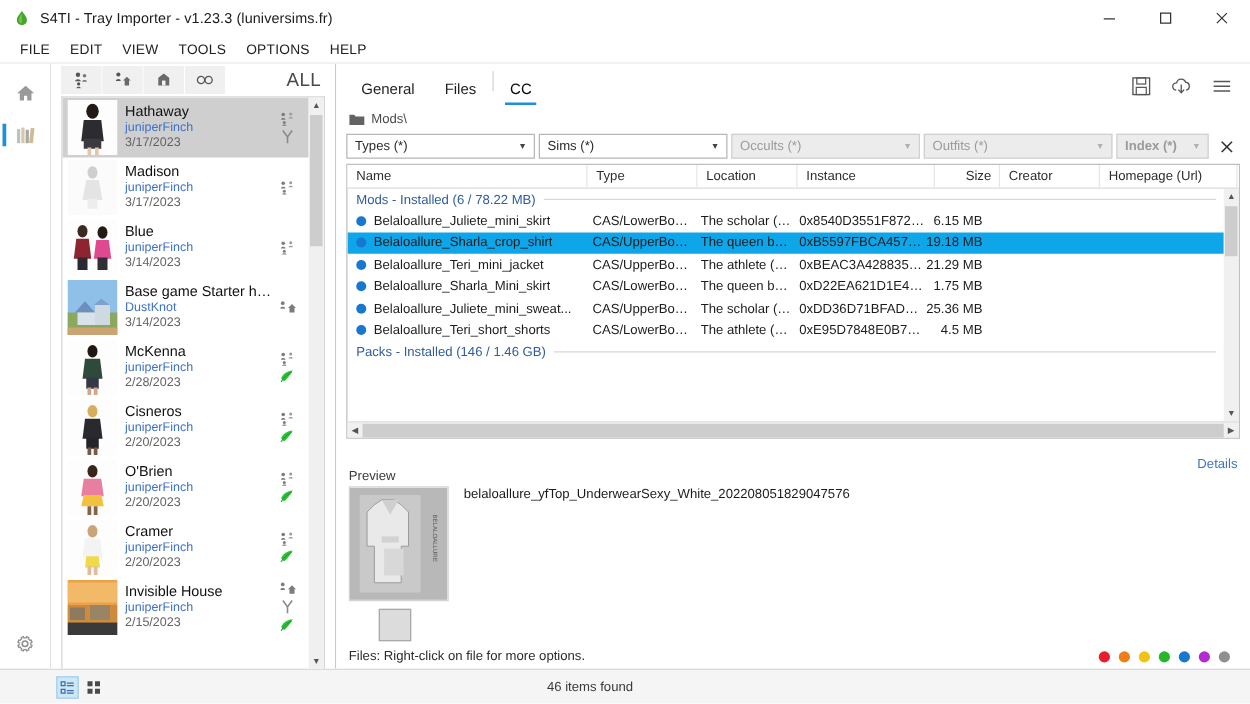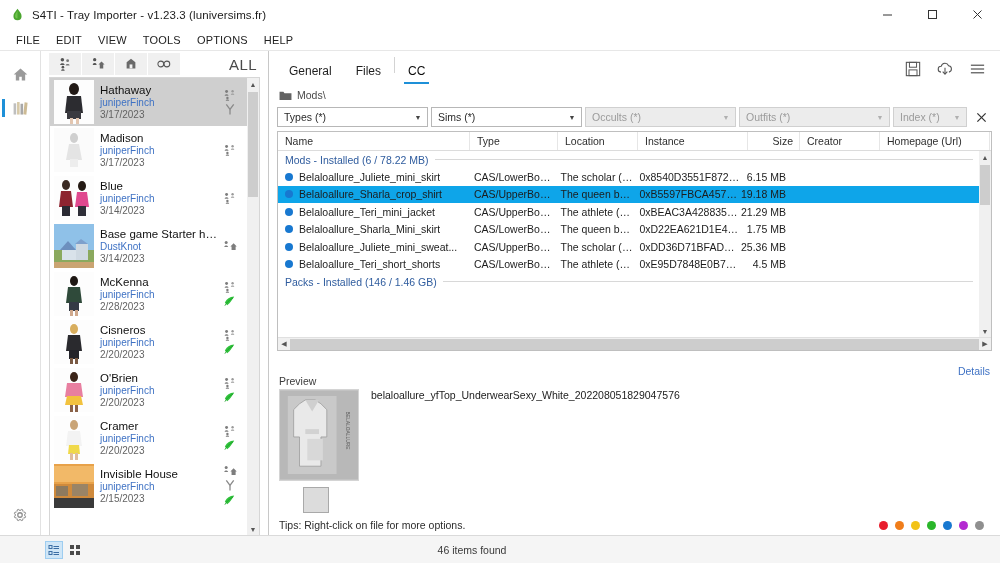--- a/index.html
+++ b/index.html
@@ -97,21 +97,21 @@
 
   .filters-row { height:24px; display:flex; align-items:center; padding:0 8px 0 8px; gap:3px;}
   .combo {
     height:20px; flex:1 1 0; min-width:0; border:1px solid #b7b7b7; background:#fff;
     display:flex; align-items:center; padding:0 2px 0 6px; font-size:10.5px; color:#2a2a2a;
   }
   .combo.disabled { background:#ececec; border-color:#d0d0d0; color:#9b9b9b; }
   .combo .lbl { flex:1; overflow:hidden; white-space:nowrap; text-overflow:ellipsis;}
   .combo .caret { width:14px; text-align:center; font-size:7px; color:#444;}
   .combo.disabled .caret { color:#b0b0b0;}
-  .combo.narrow { flex:0 0 74px; }
+  .combo.narrow { flex:0 0 74px;font-weight:bold; }
   .clear-x { width:22px; display:flex; align-items:center; justify-content:center; color:#333; font-size:13px;}
 
   
   .grid-wrap { margin:2px 8px 0 8px; border:1px solid #bfbfbf; flex:1; display:flex; flex-direction:column; min-height:0;}
   .grid-head { height:19px; display:flex; background:#fff; border-bottom:1px solid #dcdcdc; position:relative;}
   .gh { font-size:10.5px; color:#2e2e2e; padding:3px 0 0 7px; border-right:1px solid #e6e6e6; overflow:hidden; white-space:nowrap;}
   .gh.right { text-align:right; padding-right:6px; padding-left:0;}
   .grid-body { flex:1; position:relative; overflow:hidden; }
   .grid-rows { position:absolute; inset:0 12px 0 0; }
   .grp-row { height:17px; display:flex; align-items:center; padding-left:7px; gap:6px;}
@@ -715,21 +715,21 @@
             <text x="68" y="22" fill="#555" font-size="5" font-family="'Liberation Sans',sans-serif" transform="rotate(90 68 22)">BELALOALLURE</text>
           </svg>
           <div class="prev-swatch"></div>
         </div>
         <div class="prev-right">
           <div class="prev-filename">belaloallure_yfTop_UnderwearSexy_White_202208051829047576</div>
         </div>
       </div>
 
       <div class="tips-row">
-        <span>Tips:  Right-click on file for more options.</span>
+        <span>Files:  Right-click on file for more options.</span>
         <span class="color-dots" id="color-dots">
             <span class="cdot" style="background: rgb(232, 30, 45);"></span>
             <span class="cdot" style="background: rgb(240, 125, 26);"></span>
             <span class="cdot" style="background: rgb(242, 195, 23);"></span>
             <span class="cdot" style="background: rgb(42, 182, 42);"></span>
             <span class="cdot" style="background: rgb(24, 120, 208);"></span>
             <span class="cdot" style="background: rgb(180, 42, 209);"></span>
             <span class="cdot" style="background: rgb(143, 143, 143);"></span>
           </span>
       </div>

